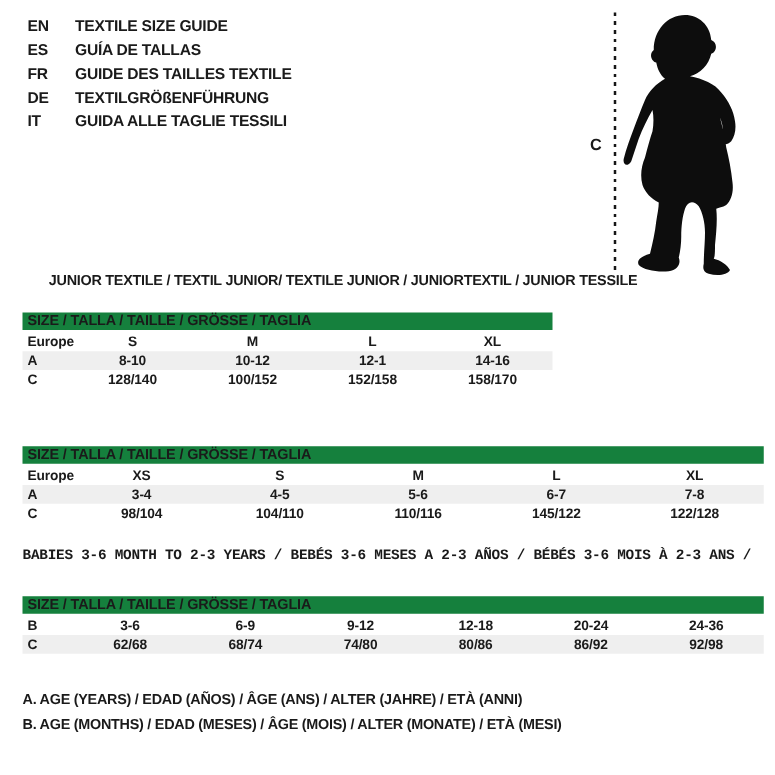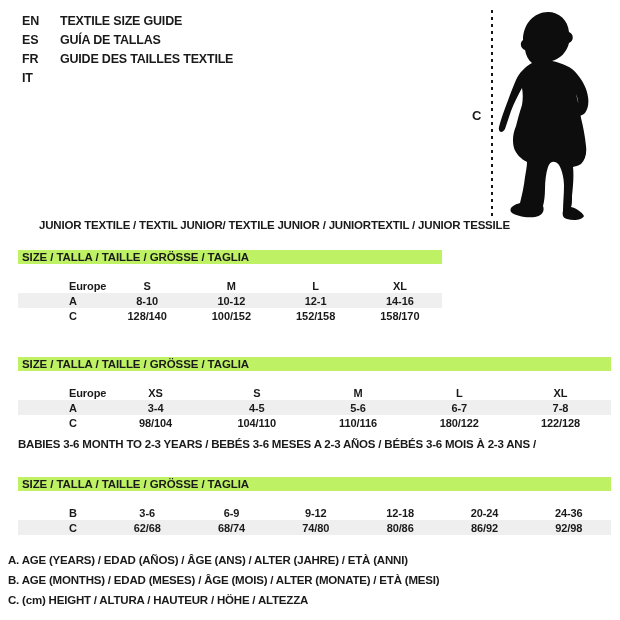--- a/index.html
+++ b/index.html
@@ -23,39 +23,39 @@
   .dash-line { position:absolute; left:21px; top:2px; width:2px; height:207px;
                background:repeating-linear-gradient(to bottom,#161616 0 3px,transparent 3px 7px); }
   .measure-c { position:absolute; left:2px; top:100px; font-weight:700; font-size:13px; }
   .toddler-svg { position:absolute; left:28px; top:2px; }
 
   
   .sec-title { position:absolute; left:18px; font-weight:700; font-size:11.5px;
                letter-spacing:-0.2px; white-space:nowrap; }
   .t1-title { top:219px;margin-left:21px; }
   .t2-title { top:330px; }
-  .t3-title { top:438px; white-space:normal; width:585px; }
+  .t3-title { top:438px; white-space:normal; width:585px;font-family:Liberation Mono, monospace; }
   .t3-title .line { display:block; height:16px; }
   .sub { font-size:8px; vertical-align:sub; }
 
   
   .tbl { position:absolute; left:18px; font-size:11px; font-weight:700;
          letter-spacing:-0.1px; }
   .tbl-1 { top:250px; width:424px; }
   .tbl-2 { top:357px; width:593px; }
   .tbl-3 { top:477px; width:593px; }
-  .hdr-bar { height:14px; background:#bef264; display:flex; align-items:center;
-             padding-left:4px; box-sizing:border-box; font-size:11.5px; margin-bottom:14px; }
+  .hdr-bar { height:14px; background:#15803d; display:flex; align-items:center;
+             padding-left:4px; box-sizing:border-box; font-size:11.5px; margin-bottom:2px; }
   .srow { display:flex; height:15px; align-items:center; }
   .srow.shade { background:#efefef; }
-  .cell-label { width:40px; padding-left:4px; flex:none; box-sizing:border-box; white-space:nowrap;margin-left:47px; }
+  .cell-label { width:40px; padding-left:4px; flex:none; box-sizing:border-box; white-space:nowrap; }
   .cell { flex:1; text-align:center; white-space:nowrap; }
 
   
-  .legend { position:absolute; left:8px; top:550px; }
+  .legend { position:absolute; left:18px; top:550px; }
   .legend-line { height:20px; display:flex; align-items:center;
                  font-weight:700; font-size:11.5px; letter-spacing:-0.2px; white-space:nowrap; }
 </style>
 </head>
 <body>
 
 <div id="canvas">
 
   <div class="lang">
     <div class="lang-row">
@@ -64,21 +64,26 @@
     </div>
     <div class="lang-row">
       <span class="lang-code">ES</span>
       <span class="lang-label">GUÍA DE TALLAS</span>
     </div>
     <div class="lang-row">
       <span class="lang-code">FR</span>
       <span class="lang-label">GUIDE DES TAILLES TEXTILE</span>
     </div>
     <div class="lang-row">
+      <span class="lang-code">DE</span>
+      <span class="lang-label">TEXTILGRÖßENFÜHRUNG</span>
+    </div>
+    <div class="lang-row">
       <span class="lang-code">IT</span>
+      <span class="lang-label">GUIDA ALLE TAGLIE TESSILI</span>
     </div>
   </div>
 
   <div class="figure">
     <div class="dash-line"></div>
     <div class="measure-c">C</div>
     <svg class="toddler-svg" width="96" height="210" viewBox="0 0 96 210">
       <path fill="#0d0d0d" d="
         M50 2
         C 61 2, 70 10, 71 22
@@ -166,21 +171,21 @@
       <span class="cell">4-5</span>
       <span class="cell">5-6</span>
       <span class="cell">6-7</span>
       <span class="cell">7-8</span>
     </div>
     <div class="srow">
       <span class="cell-label">C</span>
       <span class="cell">98/104</span>
       <span class="cell">104/110</span>
       <span class="cell">110/116</span>
-      <span class="cell">180/122</span>
+      <span class="cell">145/122</span>
       <span class="cell">122/128</span>
     </div>
   </div>
 
   <div class="sec-title t3-title">
     <span class="line">BABIES 3-6 MONTH TO 2-3 YEARS / BEBÉS 3-6 MESES A 2-3 AÑOS / BÉBÉS 3-6 MOIS À 2-3 ANS /</span>
   </div>
   <div class="tbl tbl-3">
     <div class="hdr-bar">SIZE / TALLA / TAILLE / GRÖSSE / TAGLIA</div>
     <div class="srow">
@@ -199,16 +204,15 @@
       <span class="cell">74/80</span>
       <span class="cell">80/86</span>
       <span class="cell">86/92</span>
       <span class="cell">92/98</span>
     </div>
   </div>
 
   <div class="legend">
     <div class="legend-line">A. AGE (YEARS) / EDAD (AÑOS) / ÂGE (ANS) / ALTER (JAHRE) / ETÀ (ANNI)</div>
     <div class="legend-line">B. AGE (MONTHS) / EDAD (MESES) / ÂGE (MOIS) / ALTER (MONATE) / ETÀ (MESI)</div>
-    <div class="legend-line">C. (cm) HEIGHT / ALTURA / HAUTEUR / HÖHE / ALTEZZA</div>
   </div>
 
 </div>
 
 </body></html>

